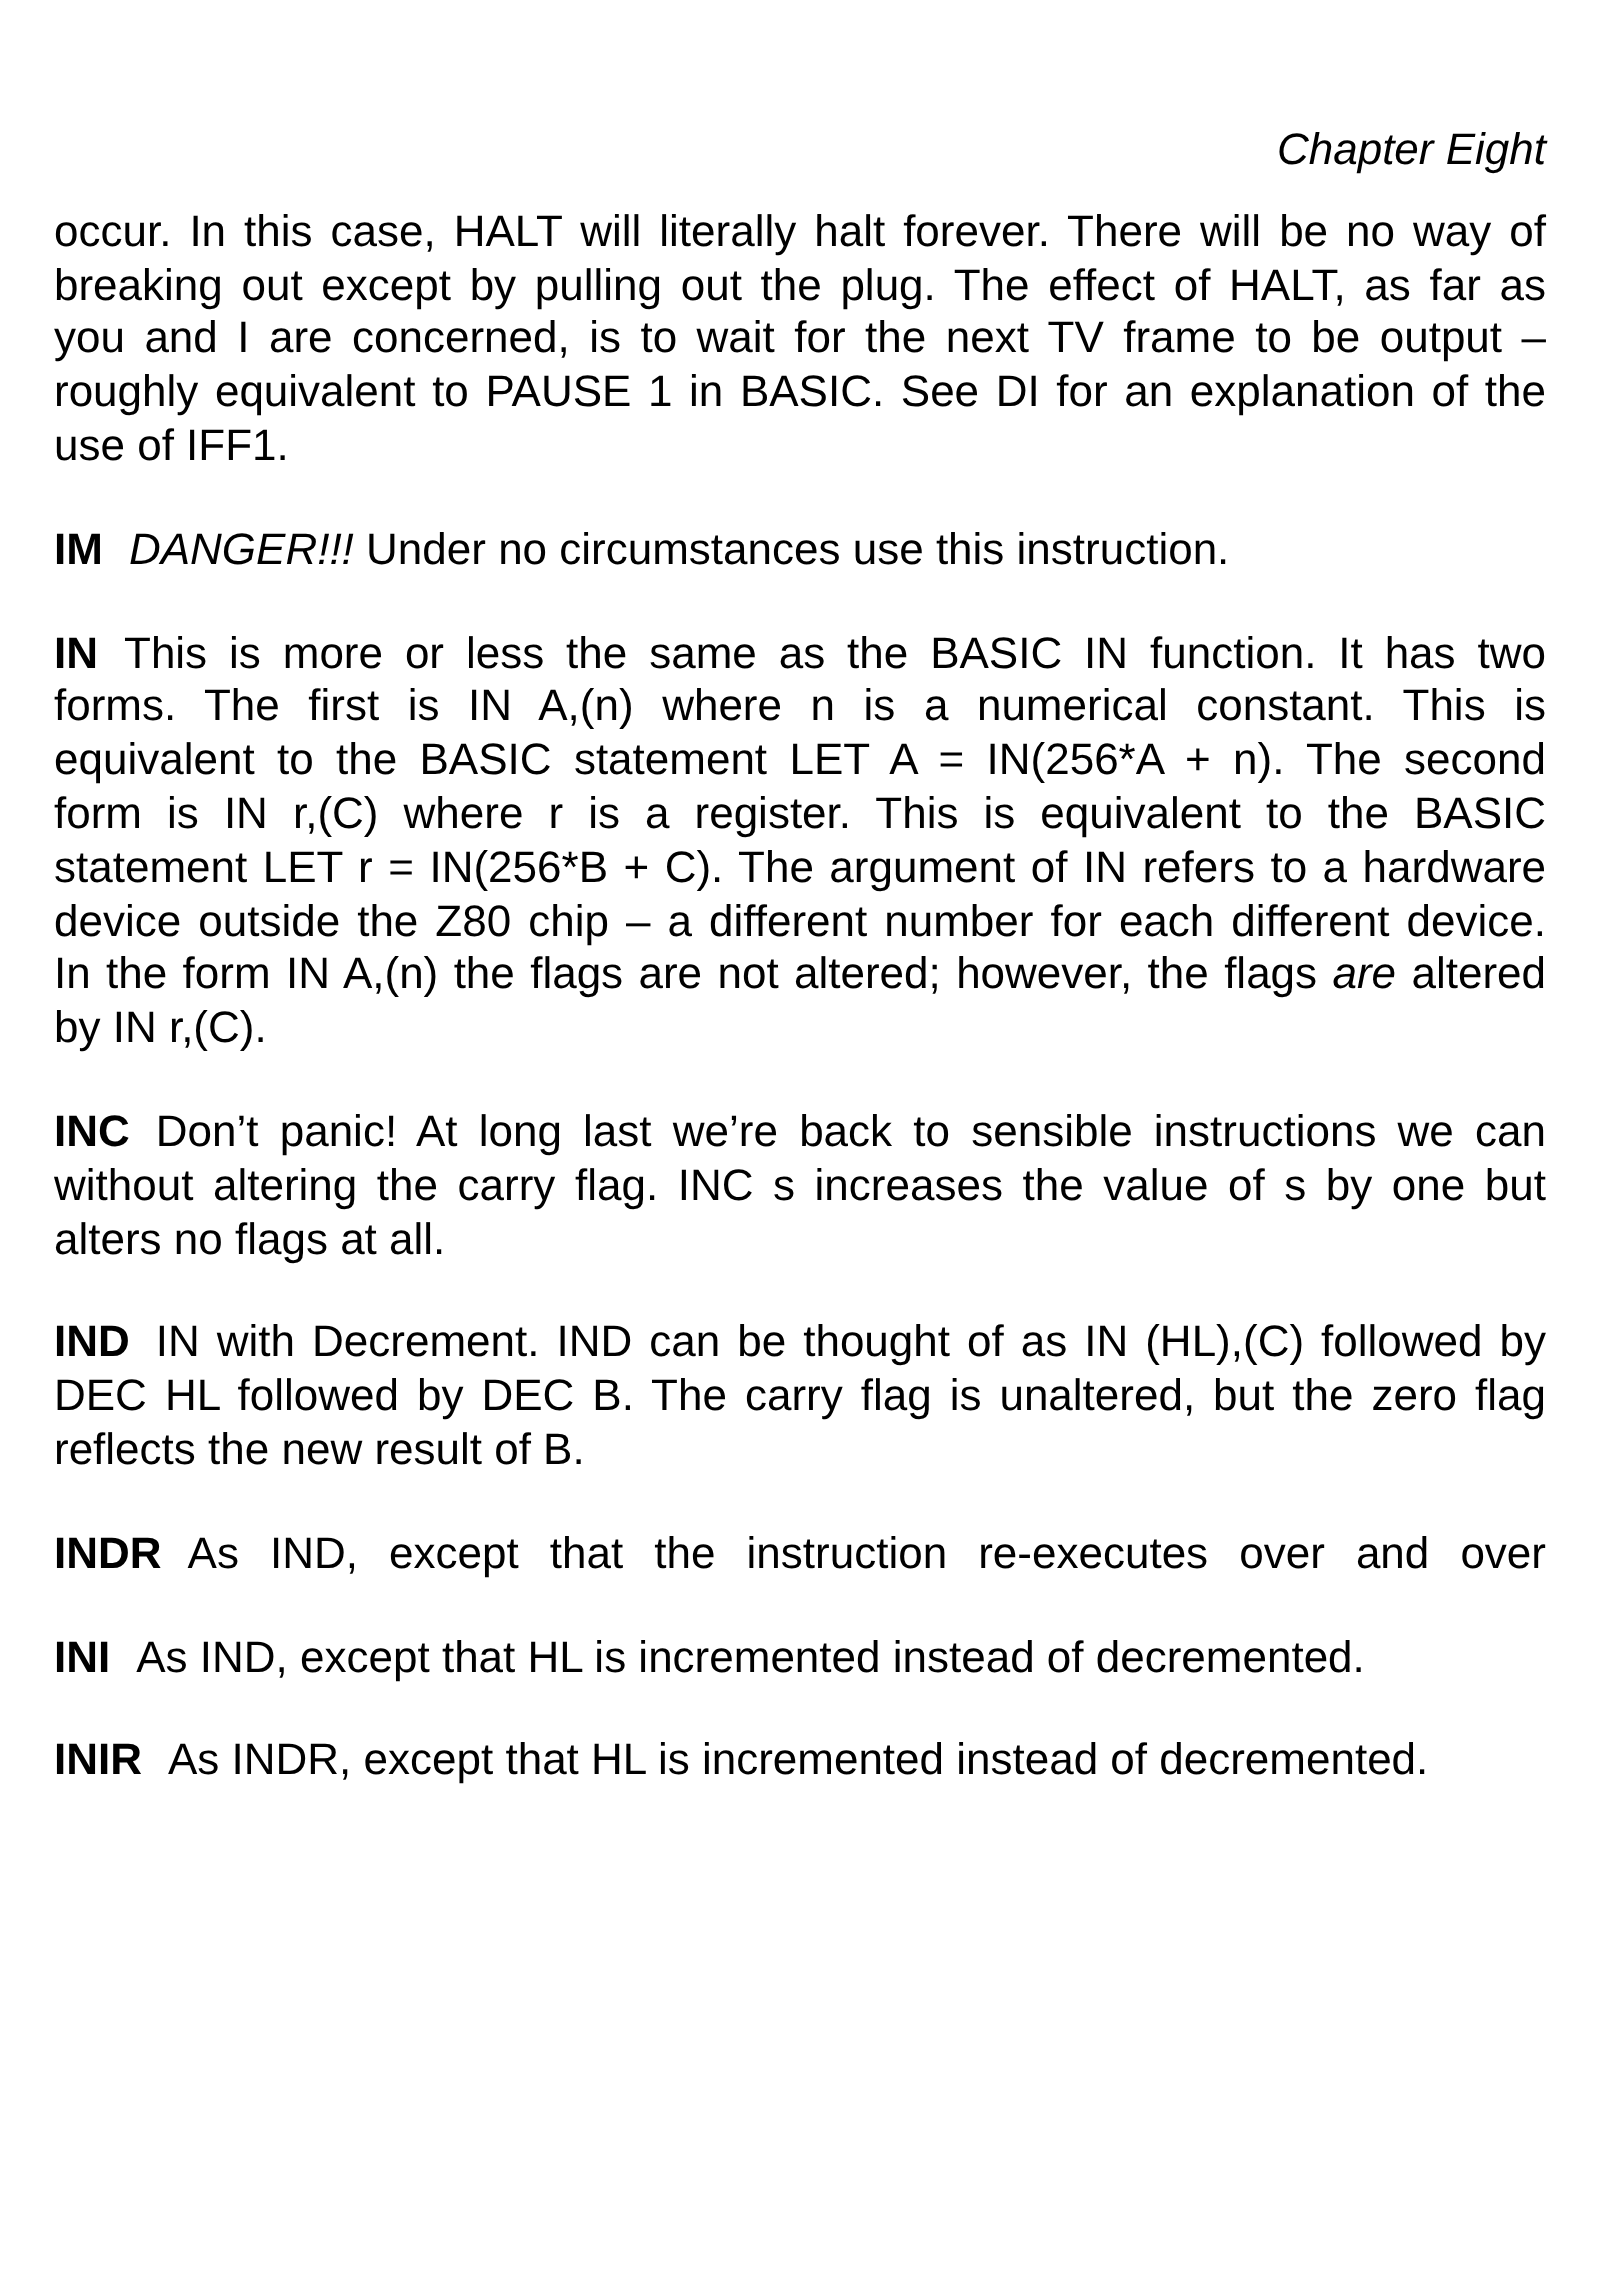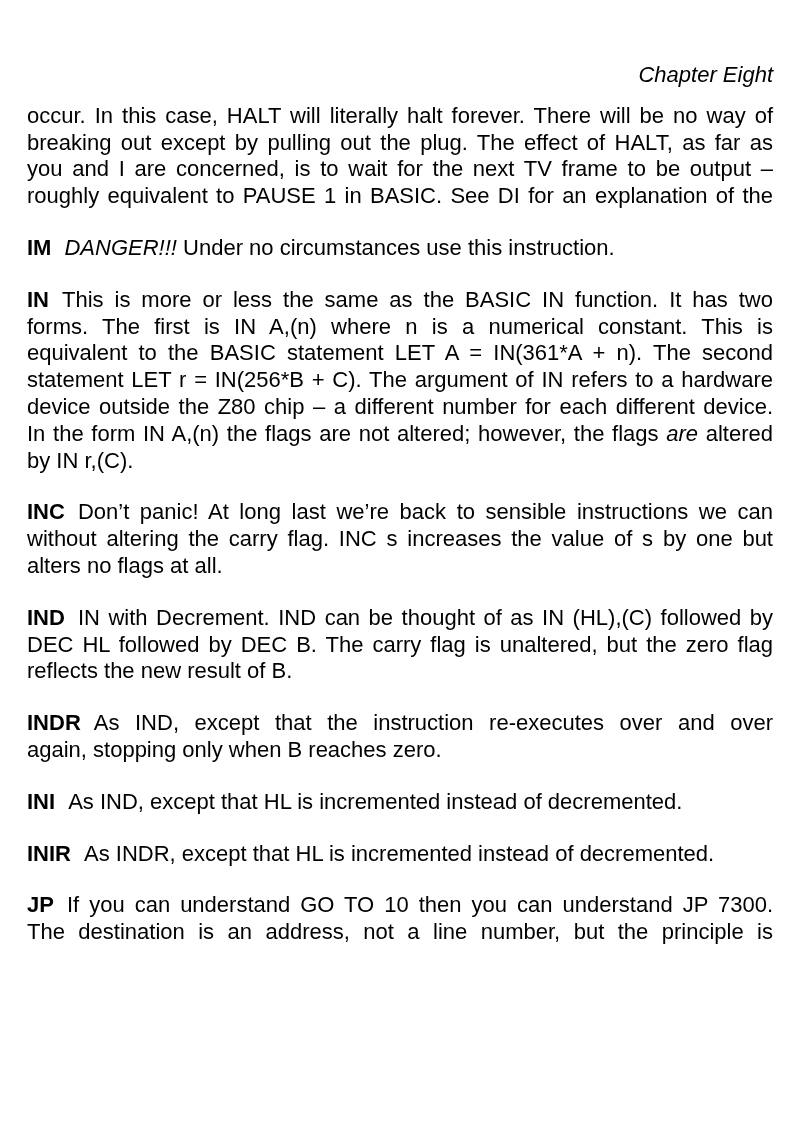--- a/index.html
+++ b/index.html
@@ -60,53 +60,50 @@
 
 <div class="page">
   <div class="chapter-header">Chapter Eight</div>
 
   <div>
       <div class="para">
         <div class="line fill"><span>occur. In this case, HALT will literally halt forever. There will be no way of</span></div>
         <div class="line fill"><span>breaking out except by pulling out the plug. The effect of HALT, as far as</span></div>
         <div class="line fill"><span>you and I are concerned, is to wait for the next TV frame to be output –</span></div>
         <div class="line fill"><span>roughly equivalent to PAUSE 1 in BASIC. See DI for an explanation of the</span></div>
+        <div class="line"><span>use of IFF1.</span></div>
       </div>
       <div class="para">
         <div class="line"><span class="term">IM</span><span class="italic">DANGER!!!</span><span> Under no circumstances use this instruction.</span></div>
       </div>
       <div class="para">
         <div class="line fill"><span class="term">IN</span><span>This is more or less the same as the BASIC IN function. It has two</span></div>
         <div class="line fill"><span>forms. The first is IN A,(n) where n is a numerical constant. This is</span></div>
-        <div class="line fill"><span>equivalent to the BASIC statement LET A = IN(361*A + n). The second</span></div>
+        <div class="line fill"><span>equivalent to the BASIC statement LET A = IN(256*A + n). The second</span></div>
+        <div class="line fill"><span>form is IN r,(C) where r is a register. This is equivalent to the BASIC</span></div>
         <div class="line fill"><span>statement LET r = IN(256*B + C). The argument of IN refers to a hardware</span></div>
         <div class="line fill"><span>device outside the Z80 chip – a different number for each different device.</span></div>
         <div class="line fill"><span>In the form IN A,(n) the flags are not altered; however, the flags </span><span class="italic">are</span><span> altered</span></div>
         <div class="line"><span>by IN r,(C).</span></div>
       </div>
       <div class="para">
         <div class="line fill"><span class="term">INC</span><span>Don’t panic! At long last we’re back to sensible instructions we can</span></div>
         <div class="line fill"><span>without altering the carry flag. INC s increases the value of s by one but</span></div>
         <div class="line"><span>alters no flags at all.</span></div>
       </div>
       <div class="para">
         <div class="line fill"><span class="term">IND</span><span>IN with Decrement. IND can be thought of as IN (HL),(C) followed by</span></div>
         <div class="line fill"><span>DEC HL followed by DEC B. The carry flag is unaltered, but the zero flag</span></div>
         <div class="line"><span>reflects the new result of B.</span></div>
       </div>
       <div class="para">
         <div class="line fill"><span class="term">INDR</span><span>As IND, except that the instruction re-executes over and over</span></div>
-        <div class="line"><span>again, stopping only when B reaches zero.</span></div>
       </div>
       <div class="para">
         <div class="line"><span class="term">INI</span><span>As IND, except that HL is incremented instead of decremented.</span></div>
       </div>
       <div class="para">
         <div class="line"><span class="term">INIR</span><span>As INDR, except that HL is incremented instead of decremented.</span></div>
       </div>
-      <div class="para">
-        <div class="line fill"><span class="term">JP</span><span>If you can understand GO TO 10 then you can understand JP 7300.</span></div>
-        <div class="line fill"><span>The destination is an address, not a line number, but the principle is</span></div>
-      </div>
     </div>
 
   <div class="page-number">107</div>
 </div>
 
 </body></html>

